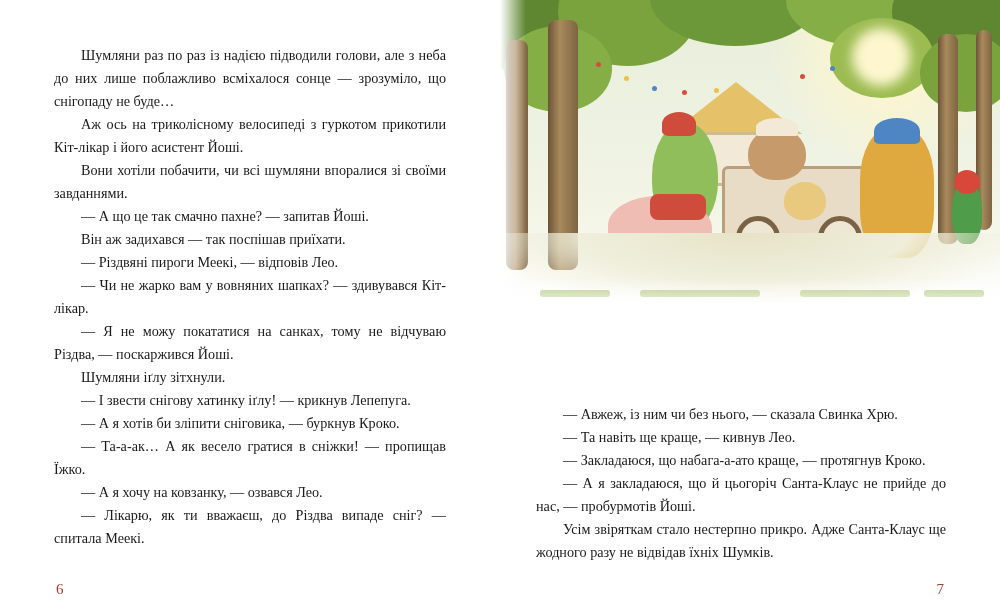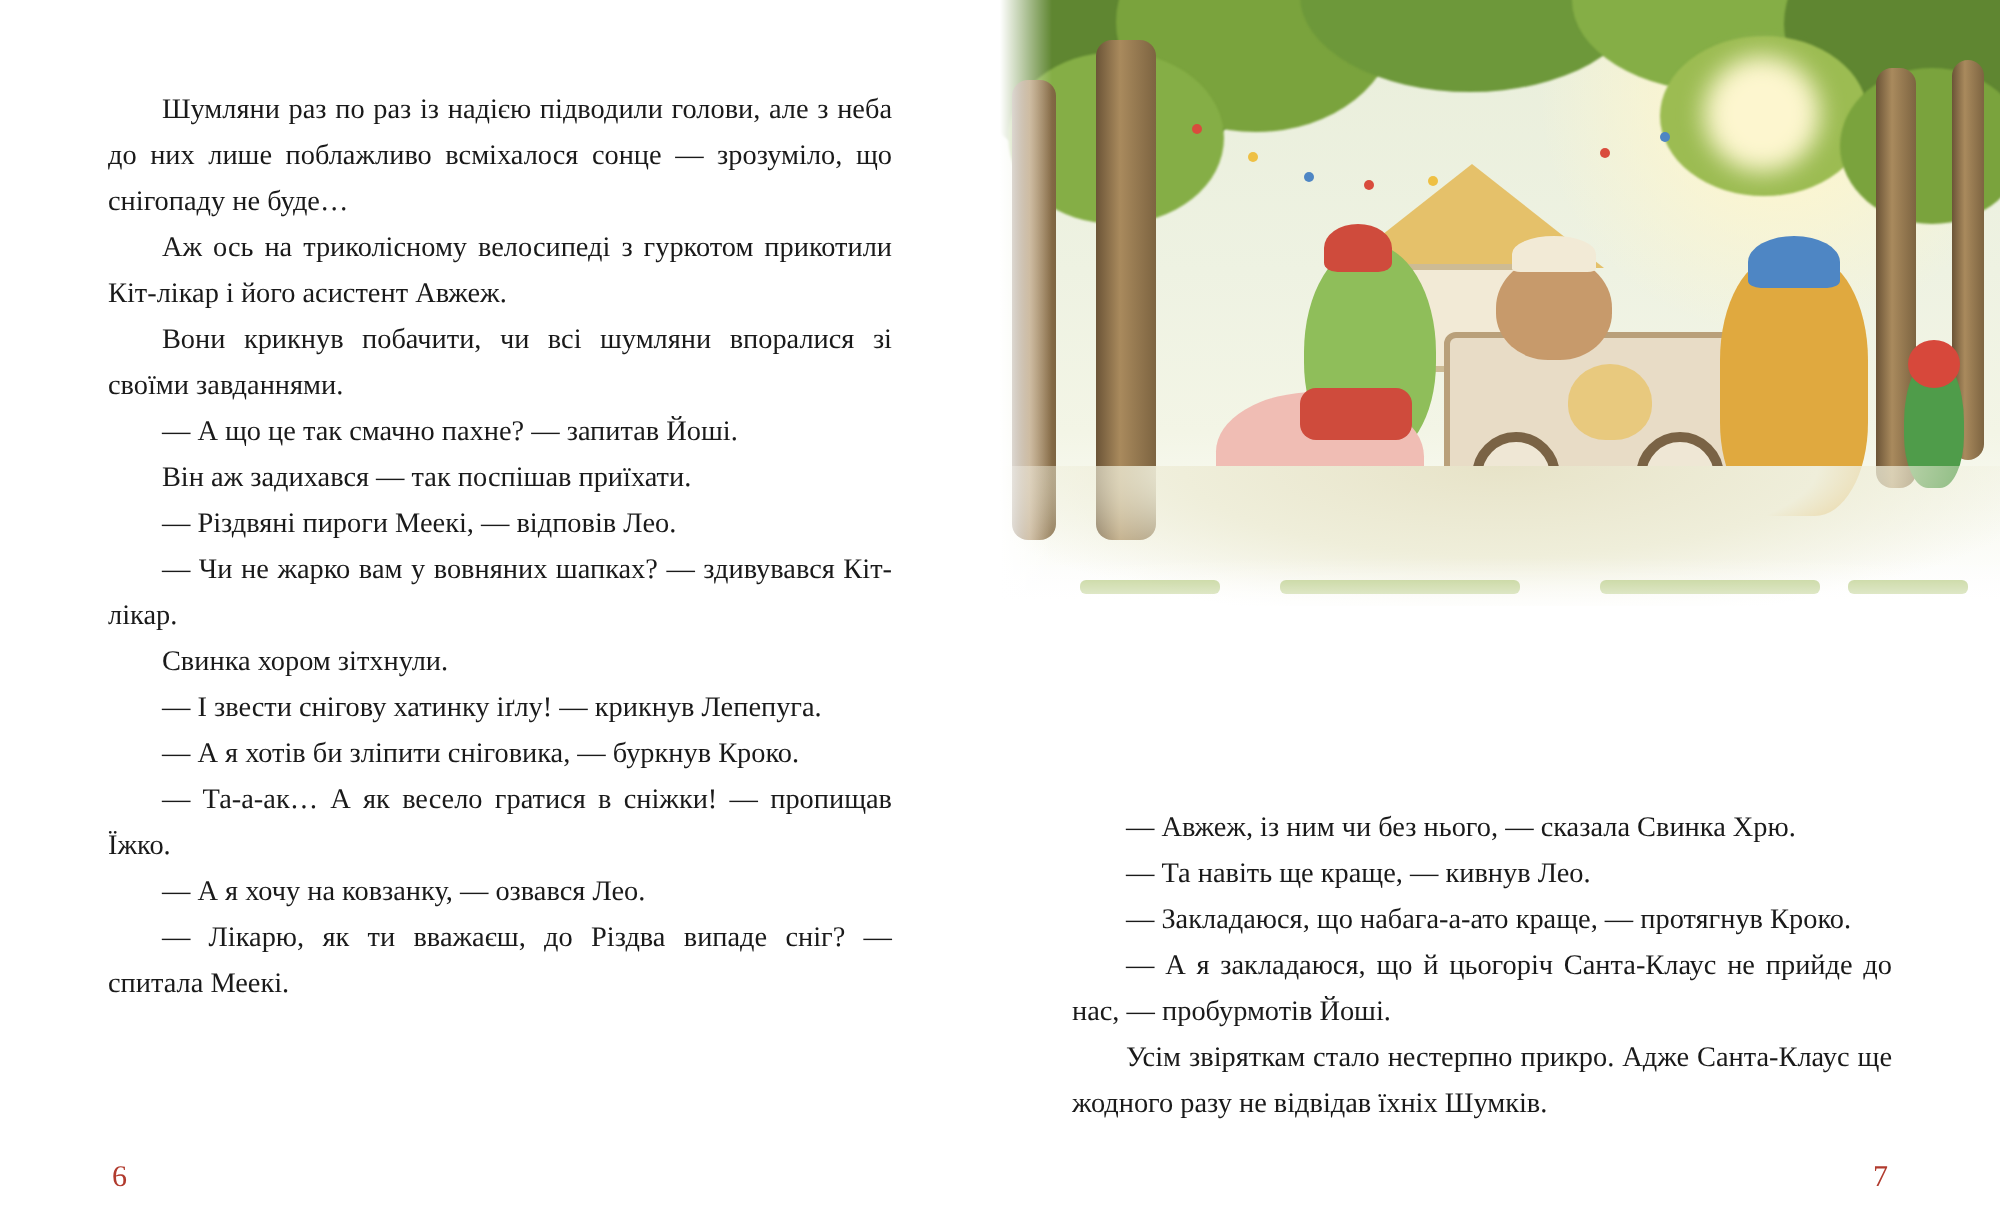--- a/index.html
+++ b/index.html
@@ -144,27 +144,28 @@
   }
 </style>
 </head>
 <body>
 
 <div class="spread">
 
   <div class="page page-left">
     <div class="body-text">
       <p>Шумляни раз по раз із надією підводили голови, але з неба до них лише поблажливо всміхалося сонце — зрозуміло, що снігопаду не буде…</p>
-      <p>Аж ось на триколісному велосипеді з гуркотом прикотили Кіт-лікар і його асистент Авжеж.</p>
-      <p>Вони крикнув побачити, чи всі шумляни впоралися зі своїми завданнями.</p>
+      <p>Аж ось на триколісному велосипеді з гуркотом прикотили Кіт-лікар і його асистент Йоші.</p>
+      <p>Вони хотіли побачити, чи всі шумляни впоралися зі своїми завданнями.</p>
       <p>— А що це так смачно пахне? — запитав Йоші.</p>
       <p>Він аж задихався — так поспішав приїхати.</p>
       <p>— Різдвяні пироги Меекі, — відповів Лео.</p>
       <p>— Чи не жарко вам у вовняних шапках? — здивувався Кіт-лікар.</p>
-      <p>Свинка хором зітхнули.</p>
+      <p>— Я не можу покататися на санках, тому не відчуваю Різдва, — поскаржився Йоші.</p>
+      <p>Шумляни іґлу зітхнули.</p>
       <p>— І звести снігову хатинку іґлу! — крикнув Лепепуга.</p>
       <p>— А я хотів би зліпити сніговика, — буркнув Кроко.</p>
       <p>— Та-а-ак… А як весело гратися в сніжки! — пропищав Їжко.</p>
       <p>— А я хочу на ковзанку, — озвався Лео.</p>
       <p>— Лікарю, як ти вважаєш, до Різдва випаде сніг? — спитала Меекі.</p>
 
     </div>
     <div class="page-number pn-left">6</div>
   </div>
 

